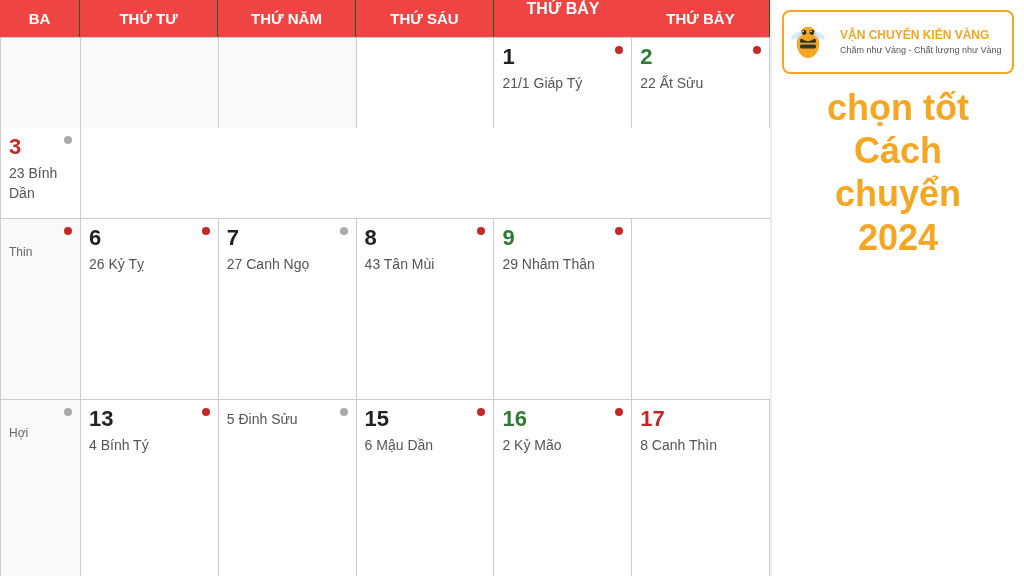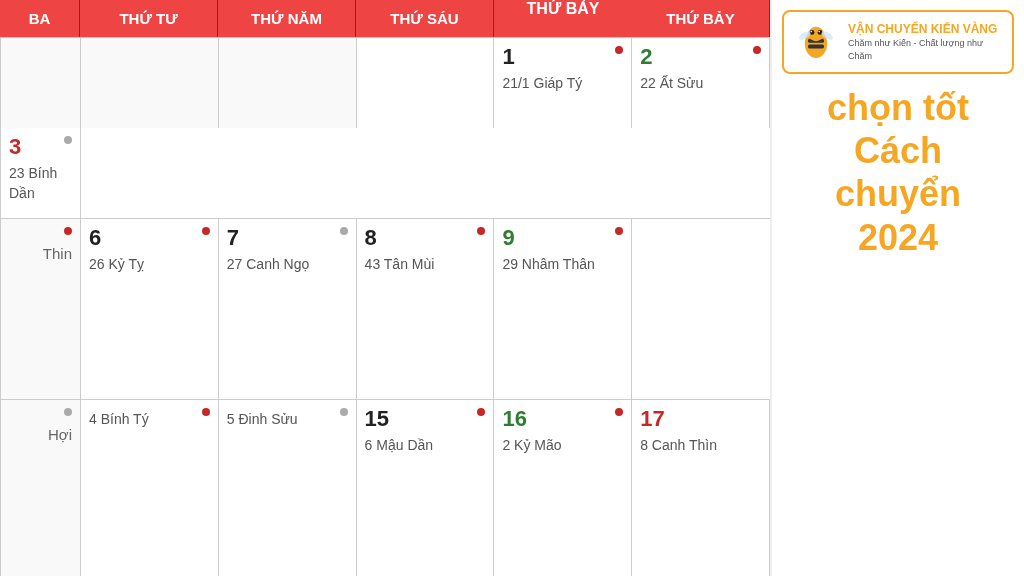--- a/index.html
+++ b/index.html
@@ -106,21 +106,21 @@
       border-left: 2px solid #eee;
     }
 
     .logo-area {
       width: 100%;
       display: flex;
       align-items: center;
       background: #fff;
       border: 2px solid #f5a623;
       border-radius: 8px;
-      padding: 6px 8px;
+      padding: 6px 0;
       margin-bottom: 12px;
     }
 
     .bee-icon {
       width: 48px;
       height: 48px;
       margin-right: 8px;
       flex-shrink: 0;
     }
 
@@ -151,24 +151,23 @@
     }
 
     .left-col {
       background: #f0f0f0;
       display: flex;
       flex-direction: column;
       justify-content: space-between;
     }
 
     .left-cell-text {
-      font-size: 15px;
+      font-size: 12px;
       color: #666;
       margin-top: 20px;
-      text-align: right;
     }
   </style>
 </head>
 <body>
 
 <div class="calendar-section">
 
   <div class="header-row">
     <div class="header-cell">BA</div>
     <div class="header-cell">THỨ TƯ</div>
@@ -225,20 +224,21 @@
           <div class="lunar-date">29 Nhâm Thân</div>
           <div class="dot"></div>
         </div>
       </div>
       <div class="calendar-week">
         <div class="calendar-cell" style="background: rgb(249, 249, 249);">
           <div class="left-cell-text">Hợi</div>
           <div class="dot gray"></div>
         </div>
         <div class="calendar-cell">
+          <div class="day-number ">13</div>
           <div class="lunar-date">4 Bính Tý</div>
           <div class="dot"></div>
         </div>
         <div class="calendar-cell">
           <div class="lunar-date">5 Đinh Sửu</div>
           <div class="dot gray"></div>
         </div>
         <div class="calendar-cell">
           <div class="day-number ">15</div>
           <div class="lunar-date">6 Mậu Dần</div>
@@ -267,21 +267,21 @@
       <ellipse cx="30" cy="20" rx="10" ry="9" fill="#f5a623"></ellipse>
       <circle cx="25" cy="18" r="3" fill="#222"></circle>
       <circle cx="35" cy="18" r="3" fill="#222"></circle>
       <ellipse cx="16" cy="22" rx="8" ry="4" fill="rgba(200,230,255,0.7)" transform="rotate(-30 16 22)"></ellipse>
       <ellipse cx="44" cy="22" rx="8" ry="4" fill="rgba(200,230,255,0.7)" transform="rotate(30 44 22)"></ellipse>
       <circle cx="24" cy="17" r="1" fill="white"></circle>
       <circle cx="34" cy="17" r="1" fill="white"></circle>
     </svg>
     <div class="logo-text-block">
       <span class="logo-title">VẬN CHUYỂN KIẾN VÀNG</span>
-      <span class="logo-subtitle">Chăm như Kiến - Chất lượng như Chăm</span>
+      <span class="logo-subtitle">Chăm như Vàng - Chất lượng như Vàng</span>
     </div>
   </div>
   <div class="promo-text">
     <div>chọn tốt</div>
     <div>Cách</div>
     <div>chuyển</div>
     <div>2024</div>
   </div>
 </div>
 

